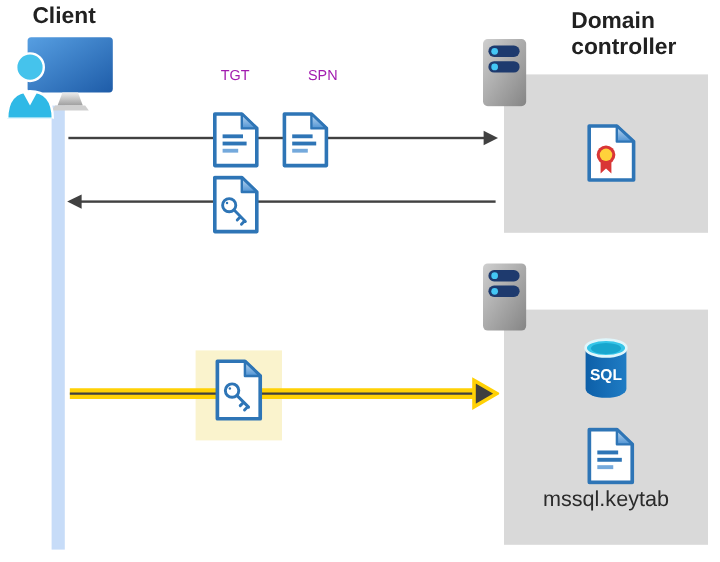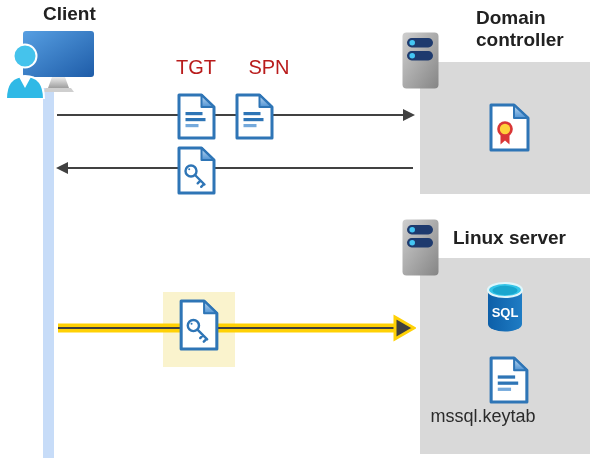--- a/index.html
+++ b/index.html
@@ -2,21 +2,21 @@
 <html><head>
 <meta charset="utf-8">
 <style>
   html,body{margin:0;padding:0;background:#ffffff;}
   .stage{
     position:relative;width:600px;height:468px;background:#ffffff;overflow:hidden;
     font-family:"Liberation Sans", sans-serif;color:#262626;
   }
   .abs{position:absolute;}
   .title{font-weight:bold;font-size:19px;line-height:22px;color:#212121;}
-  .small-label{font-size:20px;color:#b91c1c;text-align:center;}
+  .small-label{font-size:12px;color:#a21caf;text-align:center;}
   .file-label{font-size:18px;color:#2b2b2b;text-align:center;}
   .gray-box{background:#d9d9d9;}
   .timeline{background:#c7dcf8;}
   .hl-box{background:#faf3cd;}
   .hline{background:#414141;height:2px;}
   .arrowhead-right{width:0;height:0;border-top:6px solid transparent;border-bottom:6px solid transparent;border-left:12px solid #414141;}
   .arrowhead-left{width:0;height:0;border-top:6px solid transparent;border-bottom:6px solid transparent;border-right:12px solid #414141;}
   svg{display:block;}
 </style>
 </head>
@@ -36,21 +36,21 @@
   <div class="abs arrowhead-left" style="left:56px;top:162px;"></div>
 
   <div class="abs hl-box" style="left:163px;top:292px;width:72px;height:75px;"></div>
 
   <svg class="abs" style="left:58px;top:314px;" width="358" height="28" viewBox="0 0 358 28">
     <line x1="0" y1="14" x2="341" y2="14" stroke="#ffd105" stroke-width="9"></line>
     <line x1="0" y1="14" x2="341" y2="14" stroke="#3f3f3f" stroke-width="2"></line>
     <polygon points="337,3 356,14 337,25" fill="#3f3f3f" stroke="#ffd105" stroke-width="3"></polygon>
   </svg>
 
-  <div class="abs title" style="left:27px;top:3px;margin-left:16px;">Client</div>
+  <div class="abs title" style="left:27px;top:3px;">Client</div>
   <svg class="abs" style="left:1px;top:29px;" width="95" height="70" viewBox="0 0 95 70">
     <defs>
       <linearGradient id="mon" x1="0" y1="0" x2="1" y2="1">
         <stop offset="0" stop-color="#579fe2"></stop>
           <stop offset="1" stop-color="#1e5ca8"></stop>
       </linearGradient>
       <linearGradient id="stand" x1="0" y1="0" x2="0" y2="1">
         <stop offset="0" stop-color="#ededed"></stop>
           <stop offset="1" stop-color="#9e9e9e"></stop>
       </linearGradient>
@@ -132,21 +132,20 @@
           <stop offset="1" stop-color="#4f93d4"></stop>
     </linearGradient>
       </defs>
     <path d="M3 2 h23 L40 15 v32 H3 Z" fill="#ffffff" stroke="#2e75b6" stroke-width="3" stroke-linejoin="round"></path>
     <path d="M26 2 v13 H40 Z" fill="url(#fold4)" stroke="#2e75b6" stroke-width="2" stroke-linejoin="round"></path>
     <path d="M12.5 31 v10.5 l4.5 -4 4.5 4 V31 Z" fill="#d93636"></path>
     <circle cx="17" cy="26" r="7.8" fill="#d93636"></circle>
     <circle cx="17" cy="26" r="5.2" fill="#ffd23b"></circle>
   </svg>
 
-  <div class="abs title" style="left:453px;top:227px;width:140px;">Linux server</div>
   <svg class="abs" style="left:402px;top:219px;" width="37" height="57" viewBox="0 0 37 57">
     <defs>
         <linearGradient id="srv2" x1="0" y1="0" x2="1" y2="1">
       <stop offset="0" stop-color="#cfcfcf"></stop>
           <stop offset="1" stop-color="#858585"></stop>
     </linearGradient>
       </defs>
     <rect x="0.5" y="0.5" width="36" height="56" rx="4" fill="url(#srv2)"></rect>
     <rect x="5" y="6" width="26" height="9.5" rx="4.75" fill="#1e3a6e"></rect>
     <circle cx="10.2" cy="10.75" r="2.8" fill="#44c6f4"></circle>
@@ -173,21 +172,21 @@
       <stop offset="0" stop-color="#c3dbf0"></stop>
           <stop offset="1" stop-color="#4f93d4"></stop>
     </linearGradient>
       </defs>
     <path d="M3 2 h22.5 L38 14 v31 H3 Z" fill="#ffffff" stroke="#2e75b6" stroke-width="3" stroke-linejoin="round"></path>
     <path d="M25.5 2 v12 H38 Z" fill="url(#fold5)" stroke="#2e75b6" stroke-width="2" stroke-linejoin="round"></path>
     <rect x="9.5" y="19" width="17" height="3.2" fill="#2e75b6"></rect>
     <rect x="9.5" y="25" width="20" height="3.2" fill="#2e75b6"></rect>
     <rect x="9.5" y="31" width="13" height="3.2" fill="#74a9dc"></rect>
   </svg>
-  <div class="abs file-label" style="left:403px;top:406px;width:160px;">mssql.keytab</div>
+  <div class="abs file-label" style="left:425px;top:406px;width:160px;">mssql.keytab</div>
 
   <svg class="abs" style="left:178px;top:299px;" width="42" height="52" viewBox="0 0 41 51">
     <defs>
         <linearGradient id="fold6" x1="0" y1="0" x2="0" y2="1">
       <stop offset="0" stop-color="#c3dbf0"></stop>
           <stop offset="1" stop-color="#4f93d4"></stop>
     </linearGradient>
       </defs>
     <path d="M3 2 h22.5 L38 14 v35 H3 Z" fill="#ffffff" stroke="#2e75b6" stroke-width="3" stroke-linejoin="round"></path>
     <path d="M25.5 2 v12 H38 Z" fill="url(#fold6)" stroke="#2e75b6" stroke-width="2" stroke-linejoin="round"></path>

